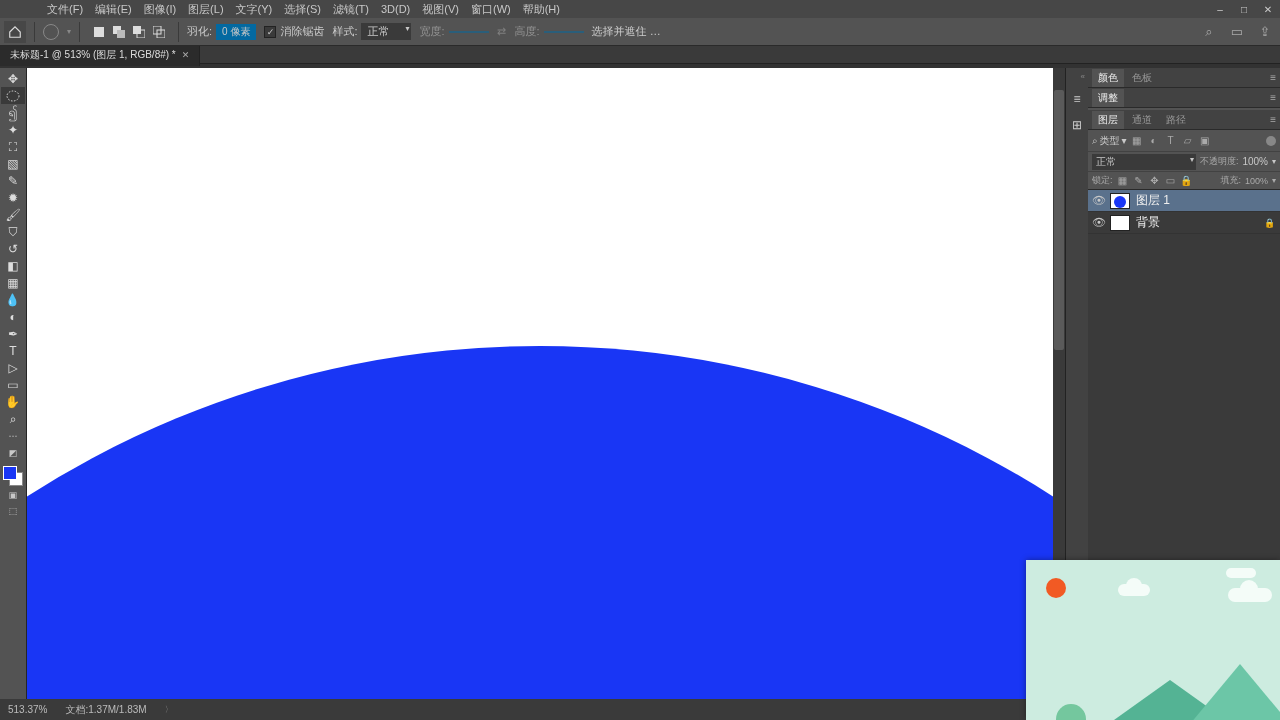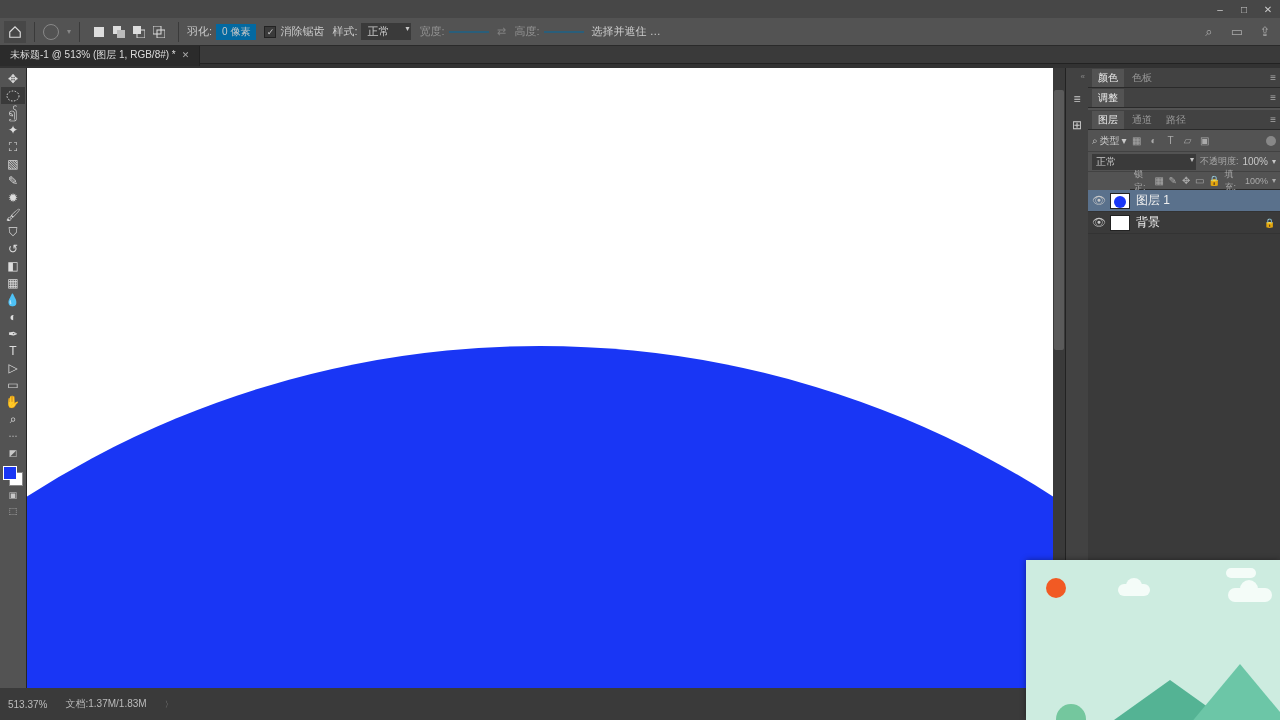--- a/index.html
+++ b/index.html
@@ -50,51 +50,64 @@
 .adjust-body{height:2px;}
 .layer-filter{height:22px;display:flex;align-items:center;gap:3px;padding:0 4px;border-bottom:1px solid #424242;}
 .layer-filter .kind{display:flex;align-items:center;gap:2px;font-size:10px;}
 .layer-filter .fi{width:14px;height:14px;display:flex;align-items:center;justify-content:center;font-size:10px;color:#aaa;}
 .layer-filter .sw{width:10px;height:10px;border-radius:50%;background:#888;margin-left:auto;}
 .layer-opts{height:20px;display:flex;align-items:center;padding:0 4px;gap:4px;border-bottom:1px solid #424242;}
 .layer-opts .blend{flex:1;background:#3a3a3a;padding:1px 4px;font-size:10px;position:relative;}
 .layer-opts .blend::after{content:"▾";position:absolute;right:2px;font-size:8px;}
 .layer-opts .olbl{font-size:9px;color:#aaa;}
 .layer-opts .opv{font-size:10px;}
-.layer-lock{height:18px;display:flex;align-items:center;padding:0 4px;gap:4px;border-bottom:1px solid #2a2a2a;font-size:9px;color:#aaa;margin-left:42px;}
+.layer-lock{height:18px;display:flex;align-items:center;padding:0 4px;gap:4px;border-bottom:1px solid #2a2a2a;font-size:9px;color:#aaa;}
 .layer-lock .li{width:12px;height:12px;display:flex;align-items:center;justify-content:center;font-size:10px;}
 .layers-list{flex:1;background:#3a3a3a;}
 .layer-row{height:22px;display:flex;align-items:center;gap:6px;padding:0 4px;border-bottom:1px solid #333;}
 .layer-row.sel{background:#5a718c;}
 .layer-row .eye{width:12px;text-align:center;font-size:11px;}
 .layer-row .thumb{width:20px;height:16px;border:1px solid #222;background:#fff;position:relative;overflow:hidden;}
 .layer-row .thumb .circ{position:absolute;width:12px;height:12px;border-radius:50%;background:#1936f5;left:3px;top:2px;}
 .layer-row .nm{font-size:12px;color:#eee;}
 .layer-row .lock{margin-left:auto;font-size:9px;color:#aaa;}
 .layer-btm{height:24px;background:#424242;display:flex;align-items:center;justify-content:flex-end;gap:8px;padding:0 6px;}
 .layer-btm .bi{font-size:11px;color:#aaa;}
-.statusbar{position:absolute;left:0;right:0;bottom:0;height:32px;background:#3a3a3a;display:flex;align-items:center;gap:18px;padding:0 8px;font-size:10px;color:#bbb;}
+.statusbar{position:absolute;left:0;right:0;bottom:0;height:21px;background:#3a3a3a;display:flex;align-items:center;gap:18px;padding:0 8px;font-size:10px;color:#bbb;}
 .statusbar .ar{font-size:8px;color:#888;}
 .navigator{position:absolute;right:0;bottom:0;width:254px;height:160px;background:#cdece0;overflow:hidden;box-shadow:0 0 6px rgba(0,0,0,.4);}
 .nav-sun{position:absolute;width:20px;height:20px;border-radius:50%;background:#f15a24;left:20px;top:18px;}
 .nav-cloud{position:absolute;background:#f4fcf8;border-radius:10px;}
 .nav-c1{width:32px;height:12px;left:92px;top:24px;}
 .nav-c1::before{content:"";position:absolute;width:16px;height:16px;border-radius:50%;background:#f4fcf8;left:8px;top:-6px;}
 .nav-c2{width:30px;height:10px;right:24px;top:8px;}
 .nav-c3{width:44px;height:14px;right:8px;top:28px;}
 .nav-c3::before{content:"";position:absolute;width:18px;height:18px;border-radius:50%;background:#f4fcf8;left:12px;top:-8px;}
 .nav-hill1{position:absolute;width:0;height:0;border-left:50px solid transparent;border-right:50px solid transparent;border-bottom:60px solid #6cc6a7;right:-10px;bottom:-4px;}
 .nav-hill2{position:absolute;width:0;height:0;border-left:70px solid transparent;border-right:70px solid transparent;border-bottom:50px solid #54b394;right:40px;bottom:-10px;}
 .nav-bush{position:absolute;width:30px;height:30px;border-radius:50%;background:#74c79e;left:30px;bottom:-14px;}
 </style>
 </head>
 <body>
 
 <div class="menubar">
   <div class="ps-logo">Ps</div>
+  <div id="menu-items" style="display:flex;">
+      <div class="menu-item">文件(F)</div>
+      <div class="menu-item">编辑(E)</div>
+      <div class="menu-item">图像(I)</div>
+      <div class="menu-item">图层(L)</div>
+      <div class="menu-item">文字(Y)</div>
+      <div class="menu-item">选择(S)</div>
+      <div class="menu-item">滤镜(T)</div>
+      <div class="menu-item">3D(D)</div>
+      <div class="menu-item">视图(V)</div>
+      <div class="menu-item">窗口(W)</div>
+      <div class="menu-item">帮助(H)</div>
+    </div>
   <div class="win-controls">
     <div class="win-btn">–</div>
     <div class="win-btn">□</div>
     <div class="win-btn">✕</div>
   </div>
 </div>
 
 <div class="optbar">
   <div class="home">
     <svg width="14" height="14" viewBox="0 0 16 16">

